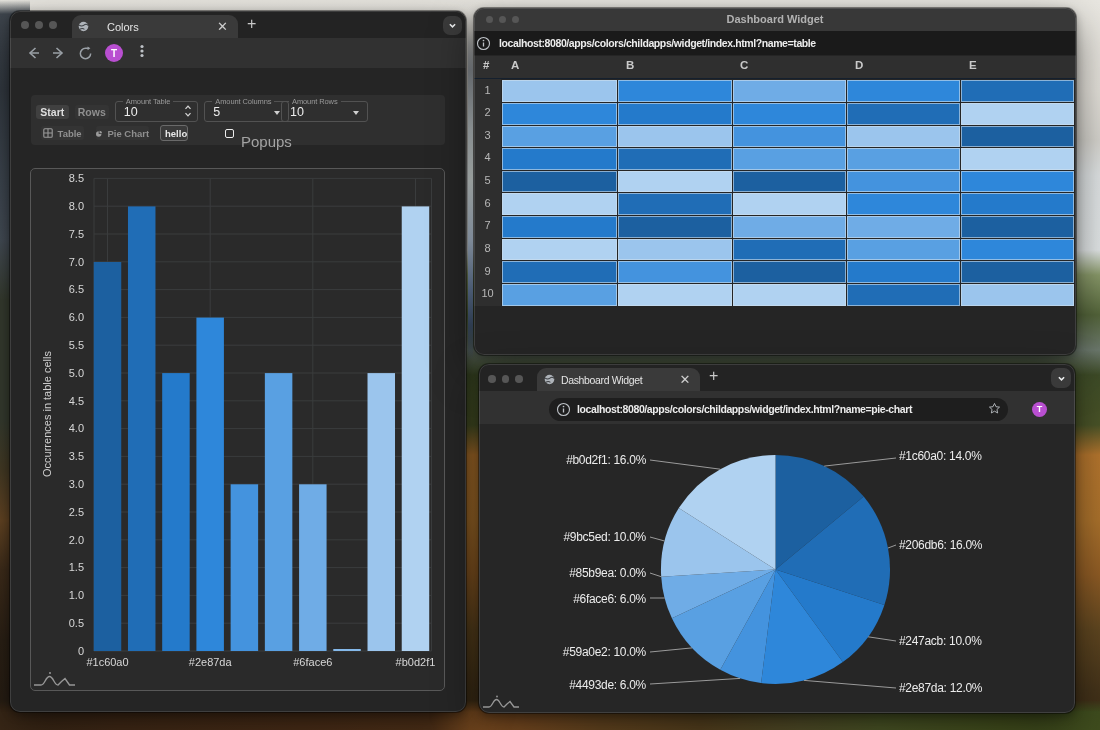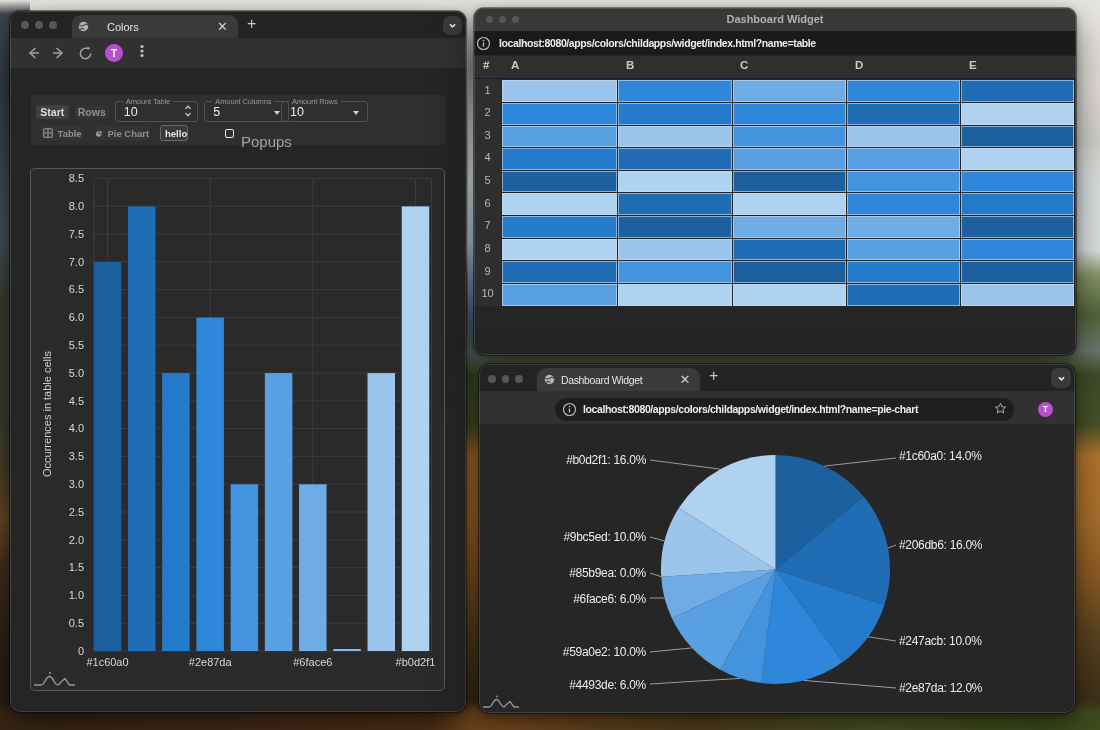--- a/index.html
+++ b/index.html
@@ -75,21 +75,21 @@
 #w2 .hlbl { position:absolute; top:51px; font-size:11.5px; font-weight:700; color:#c9c9c9; }
 #w2 .rn { position:absolute; left:0; width:27px; text-align:center; font-size:11px; color:#b8b8b8; }
 #w2 .cell { position:absolute; height:21.7px; border:1px solid rgba(205,222,238,0.62); }
 
 #w3 { left:479px; top:364px; width:596px; height:349px; }
 #w3 .tabstrip { position:relative; height:27px; background:#232323; }
 #w3 .lights { left:9px; top:11px; } #w3 .lights i { width:7.5px; height:7.5px; }
 #w3 .tab { left:58px; top:4px; width:163px; height:23px; padding-left:7px; gap:6px; font-size:10.5px; letter-spacing:-0.35px; }
 #w3 .plus { left:230px; top:3px; }
 #w3 .chevbtn { left:572px; top:4px; width:20px; height:20px; border-radius:7px; }
-#w3 .toolbar { height:33px; padding-left:8px; padding-top:3px; gap:22px; }
+#w3 .toolbar { height:33px; padding-left:2px; padding-top:3px; gap:22px; }
 #w3 .pill { width:459px; height:23px; margin-left:2px; padding:0 7px; gap:6px; font-size:10.5px; font-weight:600; letter-spacing:-0.4px; white-space:nowrap; }
 #w3 .pill .star { margin-left:auto; }
 #w3 .avatar { width:15px; height:15px; font-size:9px; margin-left:2px; }
 #w3 .dots { margin-left:7px; }
 #w3 .content { position:relative; height:289px; background:#262626; }
 </style></head>
 <body>
 <div id="wall"></div>
 
 <div class="win" id="w1">

